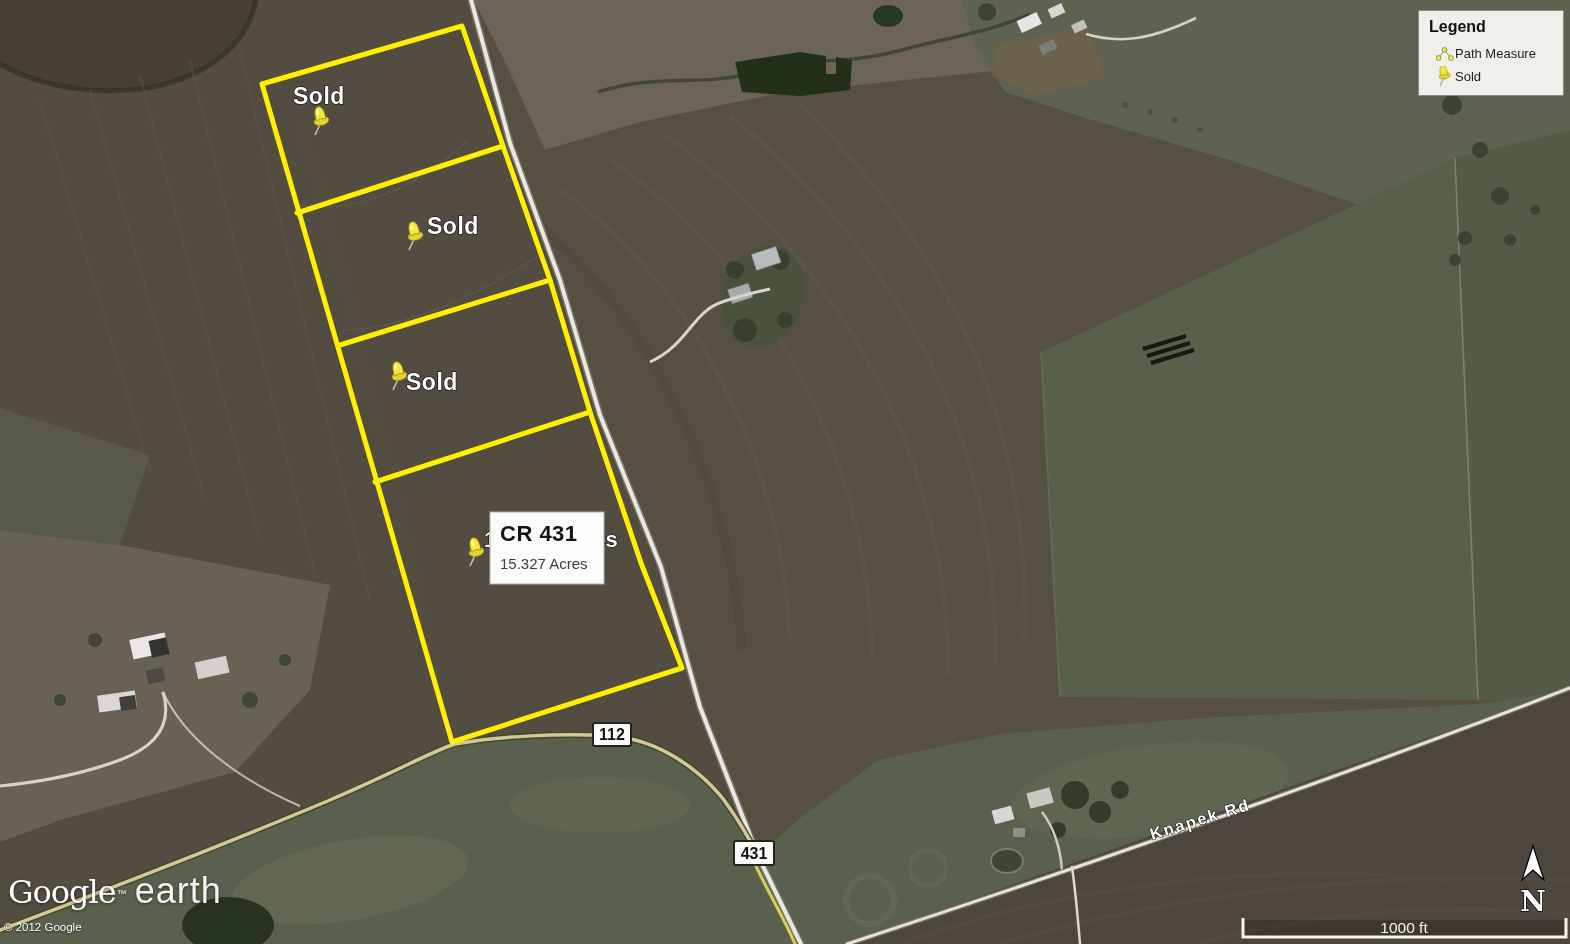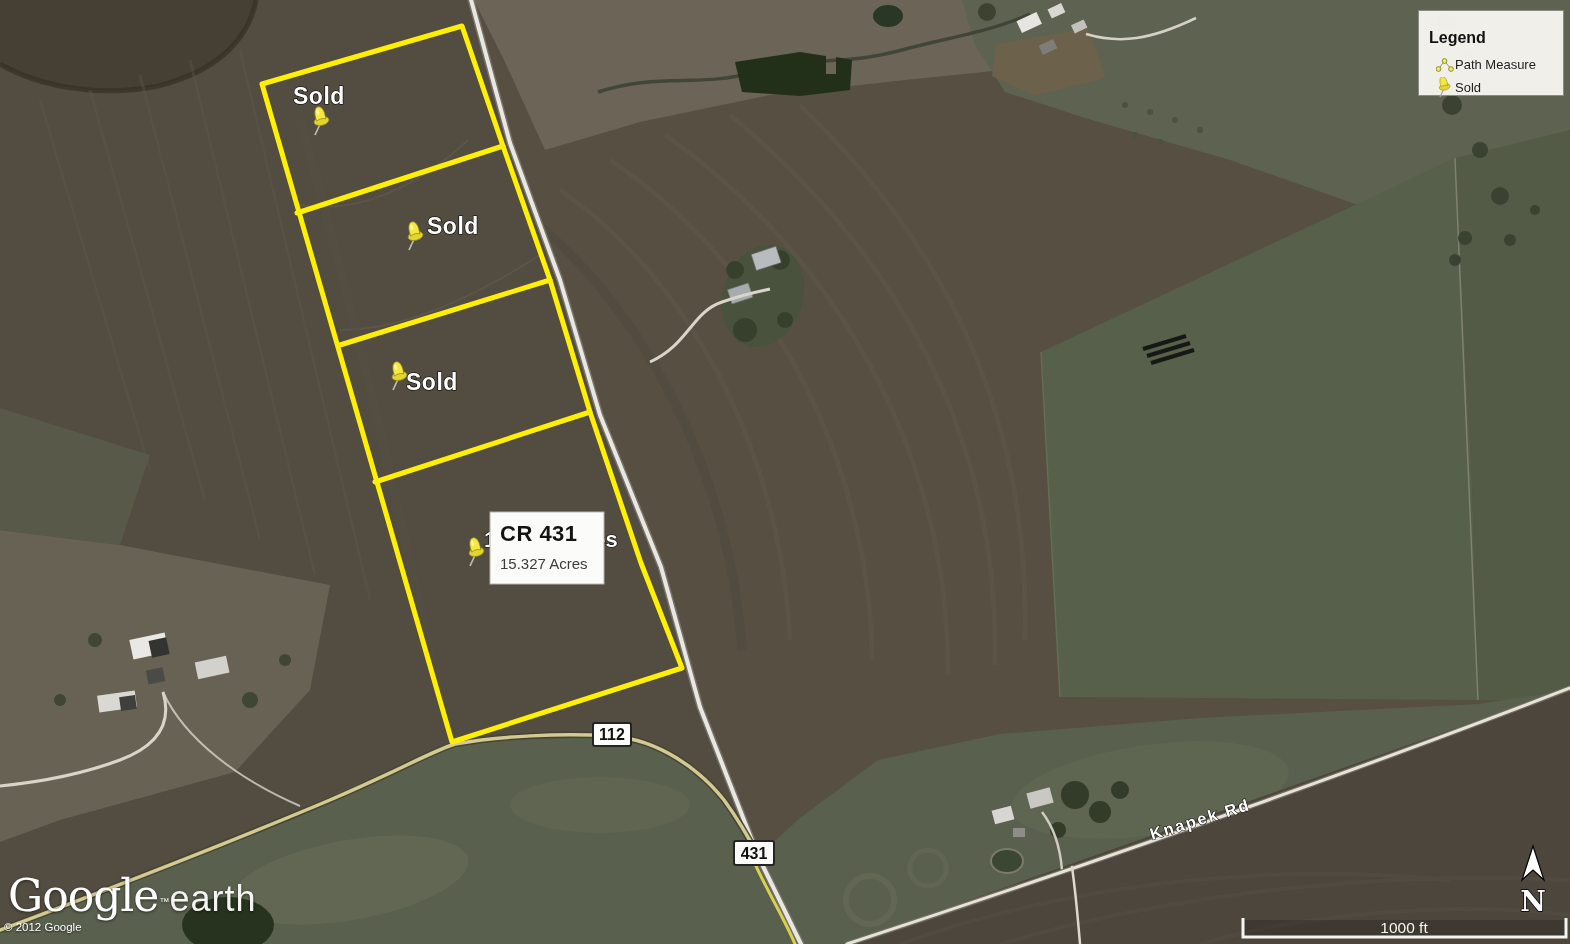--- a/index.html
+++ b/index.html
@@ -17,31 +17,31 @@
   .box-sub{font-family:"Liberation Sans",sans-serif;font-size:15px;fill:#3c3c3c}
   .road-label{font-family:"Liberation Sans",sans-serif;font-weight:bold;font-size:16.5px;
               fill:#fff;stroke:#000;stroke-width:1px;paint-order:stroke;letter-spacing:2px}
   .scale-text{font-family:"Liberation Sans",sans-serif;font-size:15.5px;fill:#f5f5f2}
   .north-text{font-family:"DejaVu Serif",serif;font-weight:bold;font-size:28px;
               fill:#fff;stroke:#000;stroke-width:1.4px;paint-order:stroke}
 
   
   .legend{position:absolute;left:1418px;top:10px;width:146px;height:86px;
           background:rgba(245,244,240,.97);border:1px solid #8b8b86;box-sizing:border-box;
-          padding:16px 8px;z-index:5}
+          padding:5px 8px;z-index:5}
   .legend-title{font-size:16px;font-weight:bold;color:#111;margin:2px 0 6px 2px}
   .legend-row{display:flex;align-items:center;gap:1px;height:23px;font-size:13px;color:#222;padding-left:9px}
   .legend-row svg{flex:0 0 auto}
 
   
   .logo{position:absolute;left:8px;top:870px;color:#fff;white-space:nowrap;
         text-shadow:0 1px 3px rgba(0,0,0,.55);z-index:5}
-  .logo .g{font-family:"DejaVu Serif",serif;font-size:44px;letter-spacing:-1px}
+  .logo .g{font-family:"DejaVu Serif",serif;font-size:32px;letter-spacing:-1px}
   .logo .tm{font-size:10px;vertical-align:super;margin-left:1px}
-  .logo .e{font-family:"Liberation Sans",sans-serif;font-size:36px;color:#f4f4f2;margin-left:0;letter-spacing:1px}
+  .logo .e{font-family:"Liberation Sans",sans-serif;font-size:36px;color:#f4f4f2;margin-left:8px;letter-spacing:1px}
   .copyright{position:absolute;left:4px;top:921px;color:#fff;font-size:11.5px;
              text-shadow:0 1px 2px rgba(0,0,0,.7);z-index:5}
 </style>
 </head>
 <body>
 
 <div class="stage">
 
   <svg class="map" width="1570" height="944" viewBox="0 0 1570 944">
     <defs>

